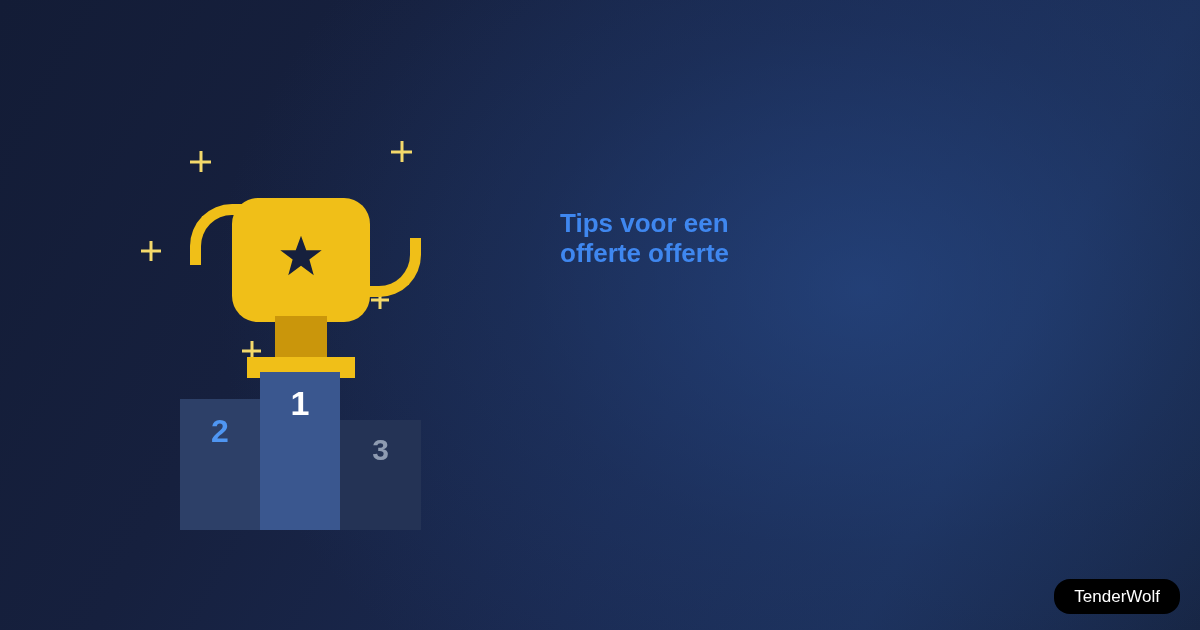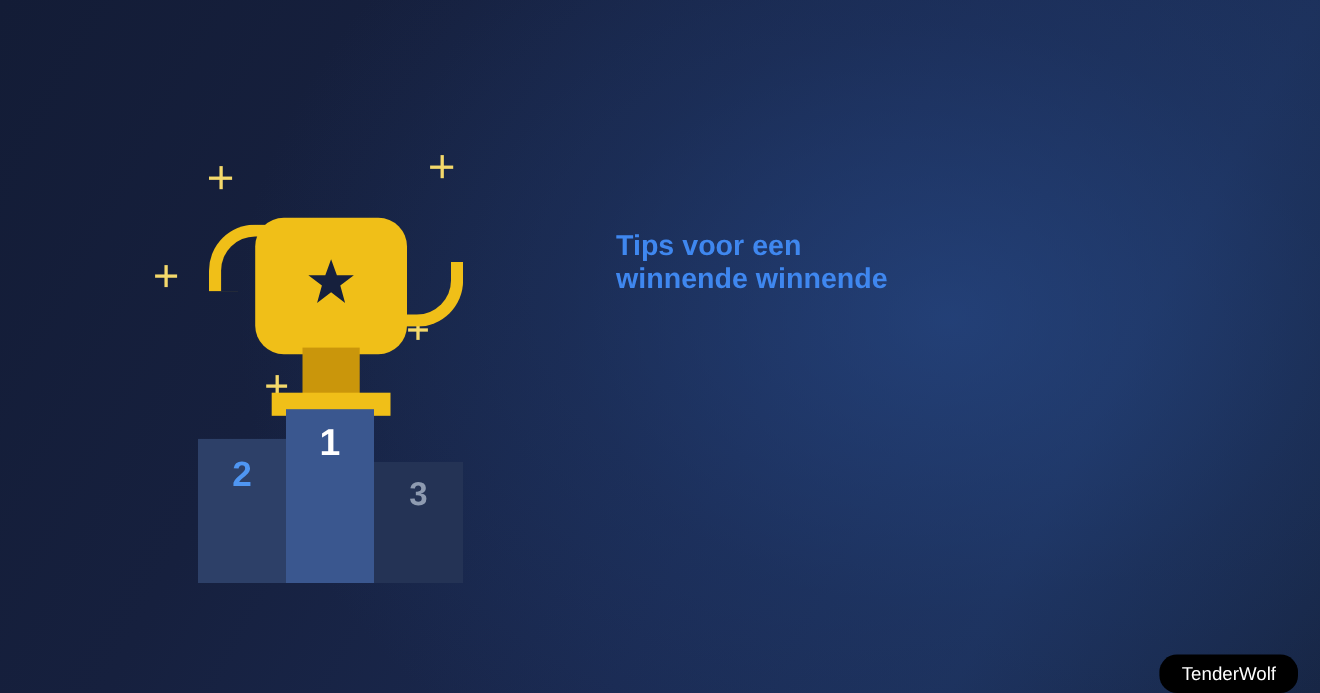--- a/index.html
+++ b/index.html
@@ -195,21 +195,21 @@
     line-height: 1.16;
     font-weight: bold;
     color: #3f87ef;
     white-space: pre-line;
   }
 
   
   #brand-badge {
     position: absolute;
     right: 20px;
-    bottom: 0;
+    bottom: 16px;
     background: #000000;
     color: #ffffff;
     border-radius: 16px;
     padding: 9px 20px;
     font-size: 17px;
     line-height: 1;
   }
 </style>
 </head>
 <body>
@@ -243,18 +243,18 @@
       <span class="block-label">1</span>
     </div>
     <div class="block block-3">
       <span class="block-label">3</span>
     </div>
 
   </div>
 
   <div id="text-column">
     <p id="page-subtitle">Tips voor een
-winnende winnende</p>
+offerte offerte</p>
   </div>
 
   <div id="brand-badge">TenderWolf</div>
 
 </div>
 
 </body></html>

